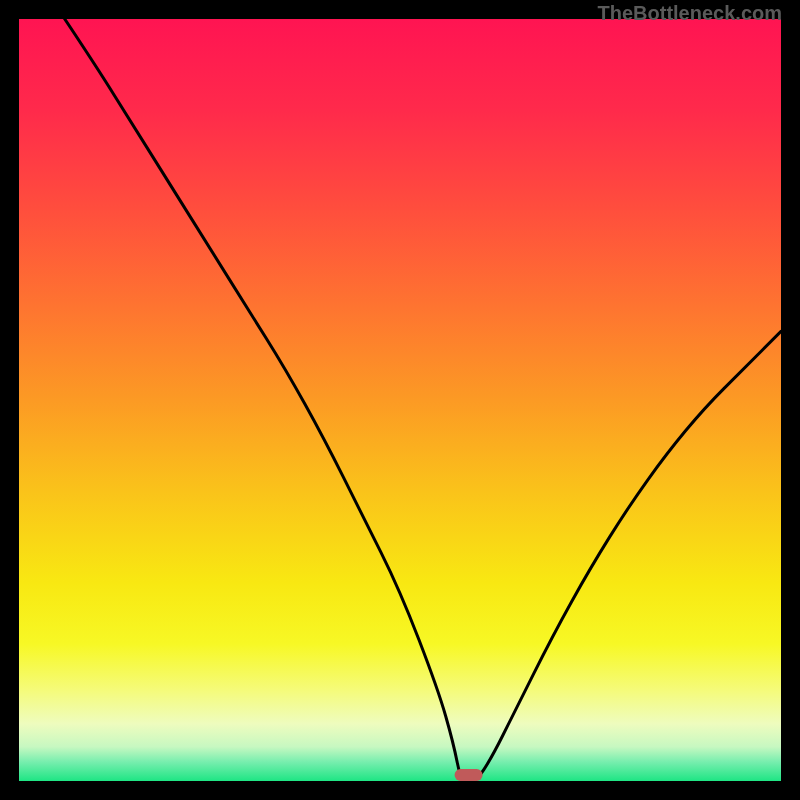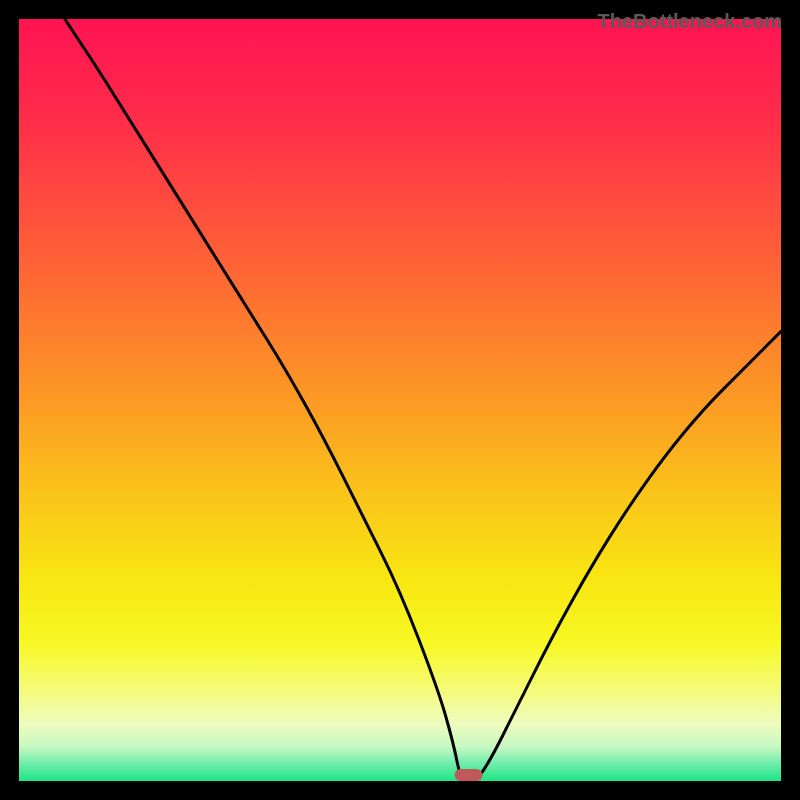--- a/index.html
+++ b/index.html
@@ -25,21 +25,21 @@
     height: 762px;
     overflow: hidden;
   }
   .plot svg {
     display: block;
     width: 762px;
     height: 762px;
   }
   .attribution {
     position: absolute;
-    top: 10px;
+    top: 2px;
     right: 18px;
     color: #5a5a5a;
     font-size: 20px;
     font-weight: 600;
     letter-spacing: 0px;
     font-family: Arial, Helvetica, sans-serif;
     user-select: none;
   }
 </style>
 </head>

